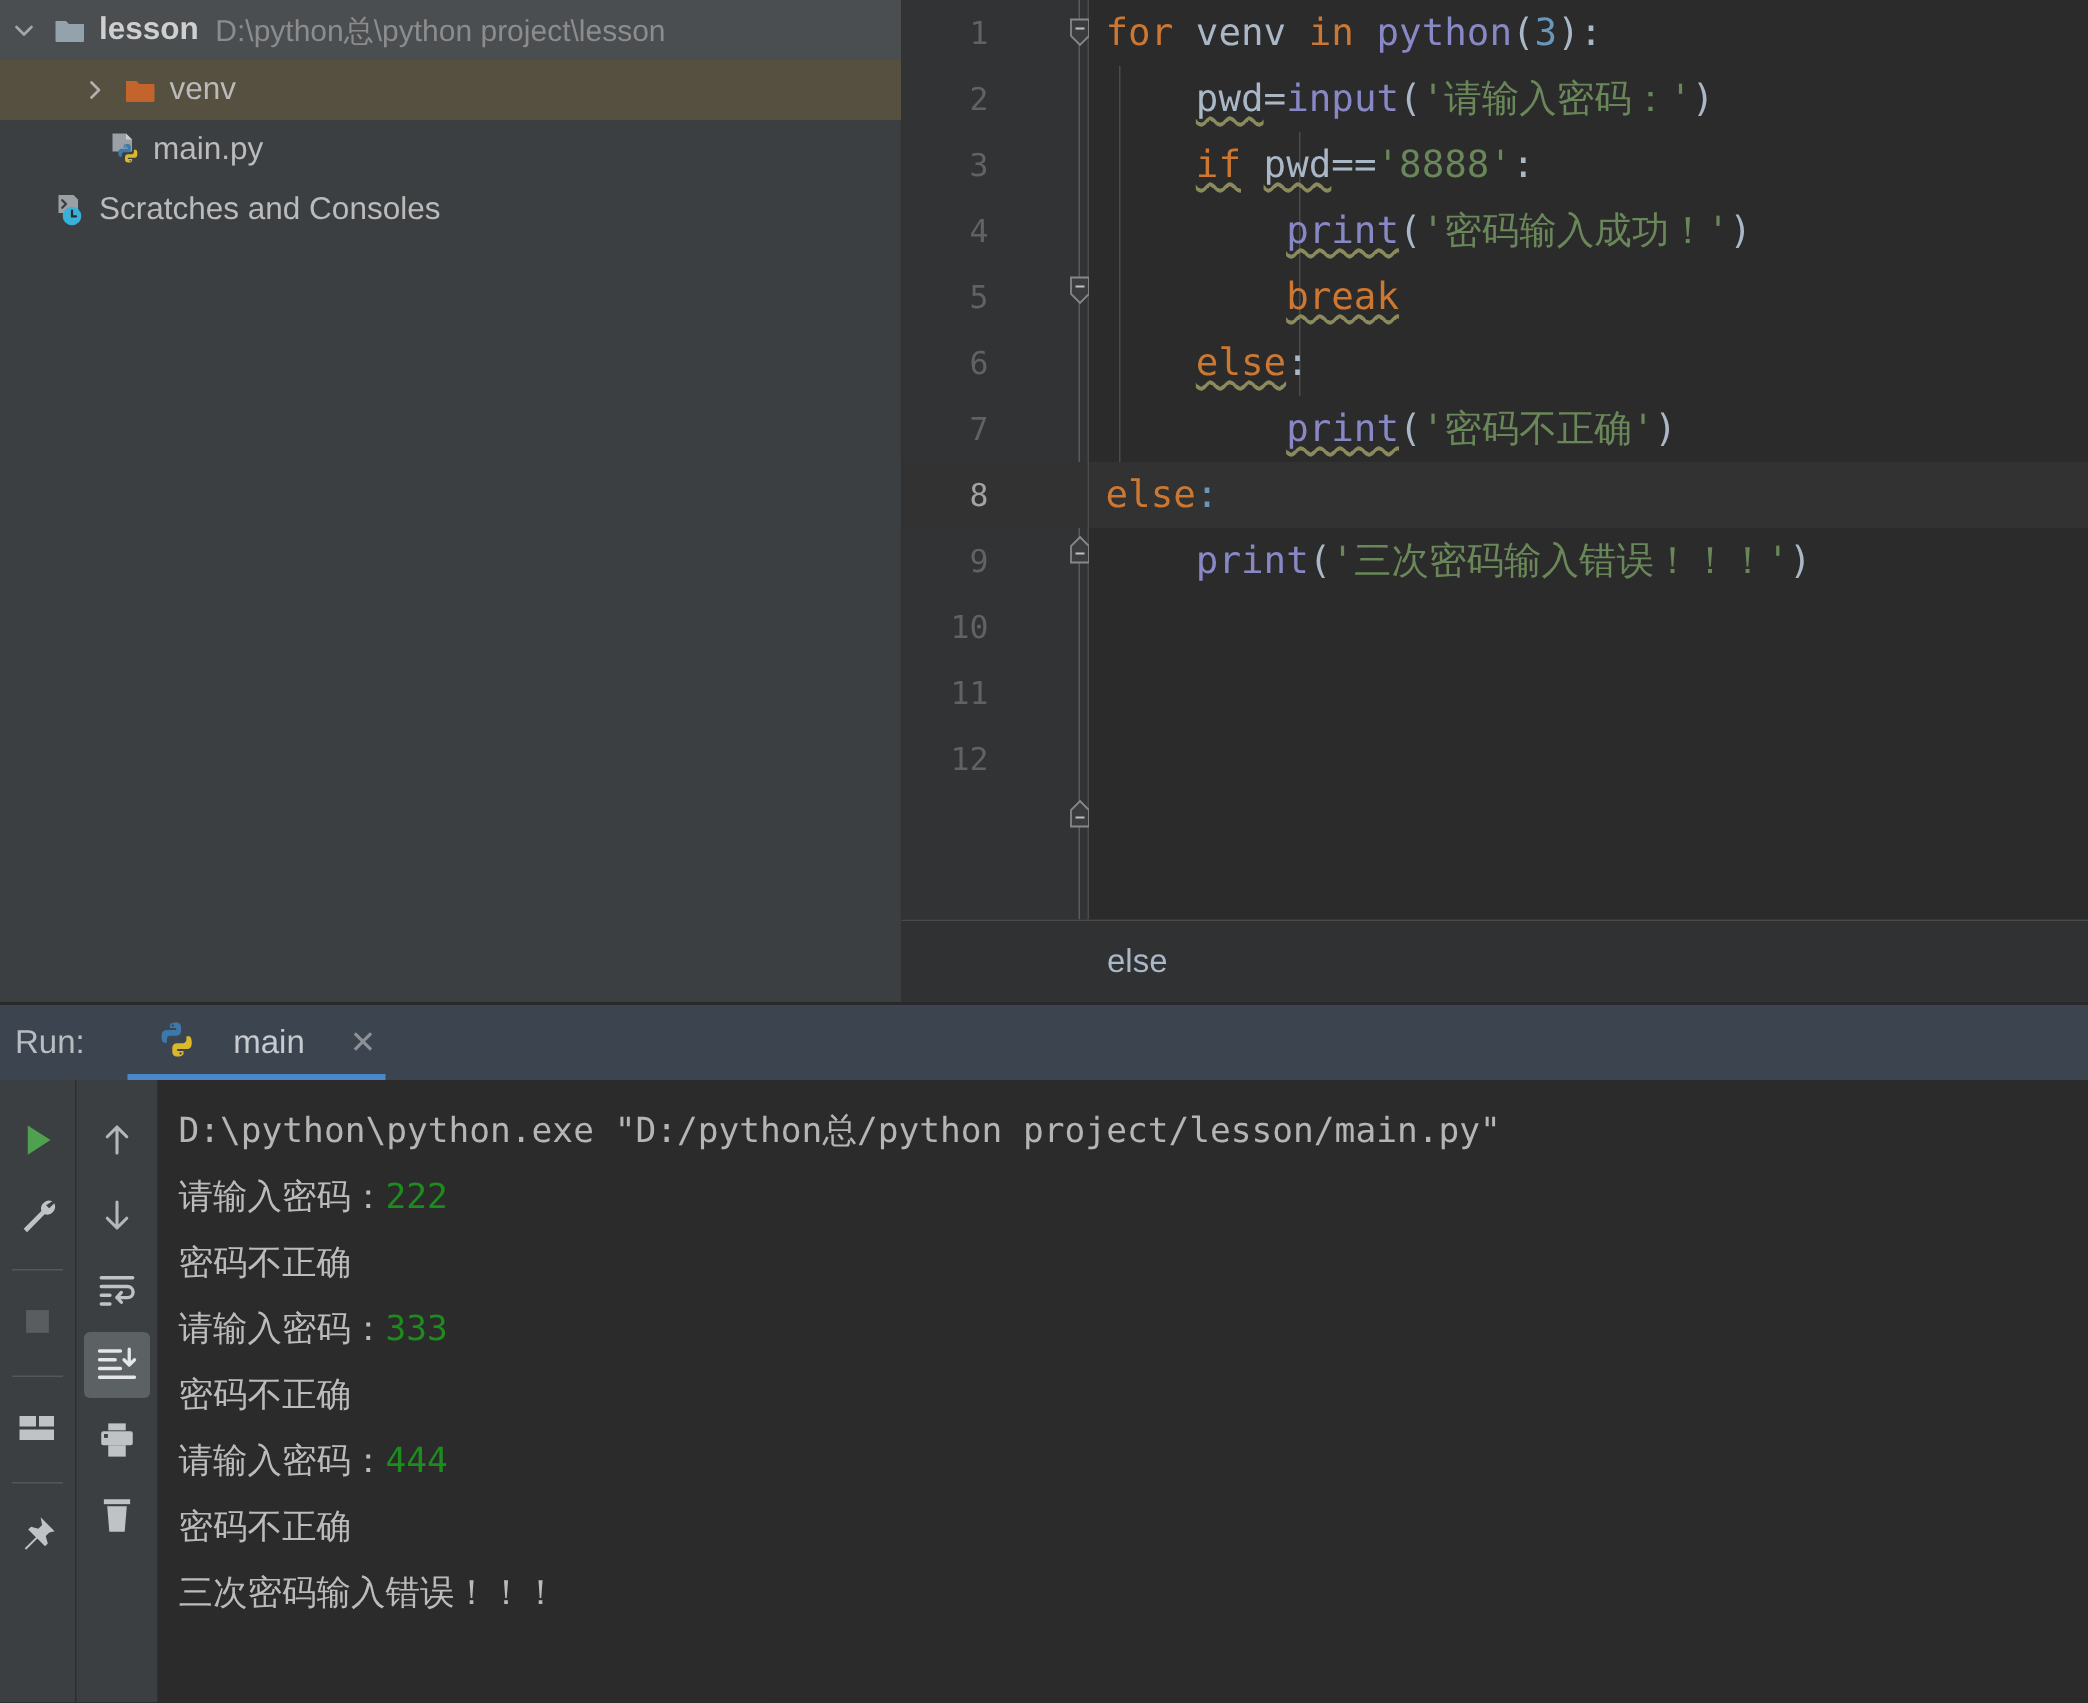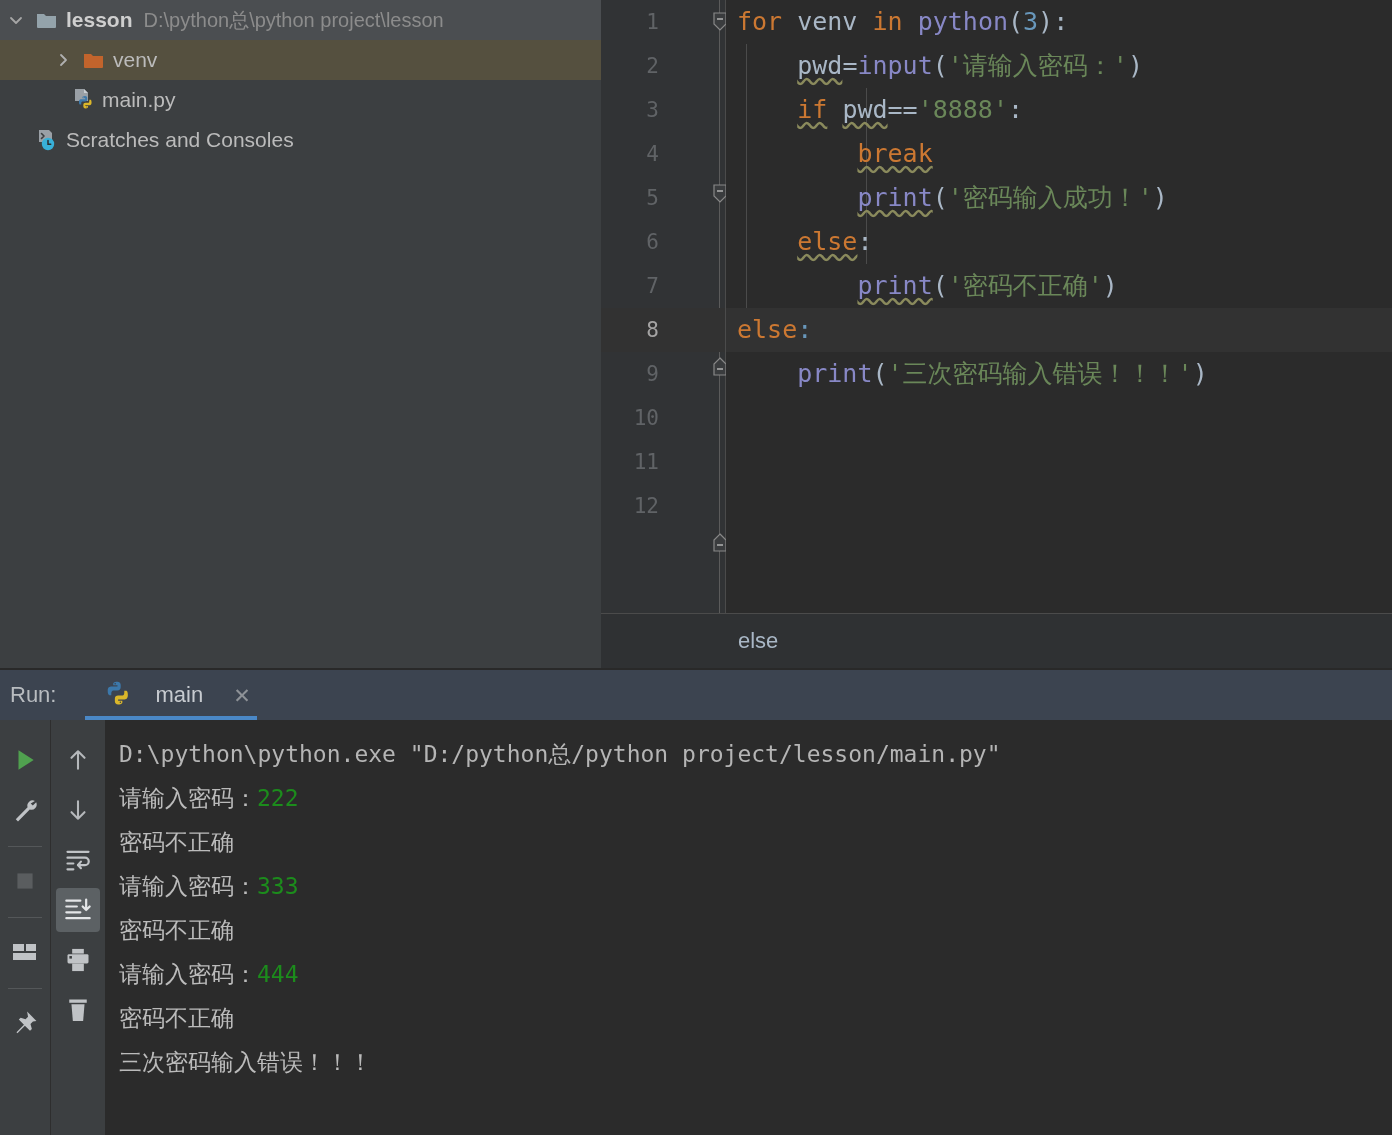--- a/index.html
+++ b/index.html
@@ -335,23 +335,23 @@
         <div class="code-area">
           <div class="indent-guide" style="left:20px; top:44px; height:264px;"></div>
           <div class="indent-guide" style="left:140px; top:88px; height:176px;"></div>
 
           <div class="code-line"><span class="kw">for</span> <span class="var">venv</span> <span class="kw">in</span> <span class="fn">python</span><span class="paren">(</span><span class="num">3</span><span class="paren">)</span><span class="pun">:</span></div>
 
           <div class="code-line">    <span class="var squig">pwd</span><span class="pun">=</span><span class="blt">input</span><span class="paren">(</span><span class="str">'请输入密码：'</span><span class="paren">)</span></div>
 
           <div class="code-line">    <span class="kw squig">if</span> <span class="var squig">pwd</span><span class="pun">==</span><span class="str">'8888'</span><span class="pun">:</span></div>
 
+          <div class="code-line">        <span class="blt squig">print</span><span class="paren">(</span><span class="str">'密码输入成功！'</span><span class="paren">)</span></div>
+
           <div class="code-line">        <span class="kw squig">break</span></div>
-
-          <div class="code-line">        <span class="blt squig">print</span><span class="paren">(</span><span class="str">'密码输入成功！'</span><span class="paren">)</span></div>
 
           <div class="code-line">    <span class="kw squig">else</span><span class="pun">:</span></div>
 
           <div class="code-line">        <span class="blt squig">print</span><span class="paren">(</span><span class="str">'密码不正确'</span><span class="paren">)</span></div>
 
           <div class="code-line current"><span class="kw">else</span><span class="num">:</span></div>
 
           <div class="code-line">    <span class="blt">print</span><span class="paren">(</span><span class="str">'三次密码输入错误！！！'</span><span class="paren">)</span></div>
           <div class="code-line"></div>
           <div class="code-line"></div>

